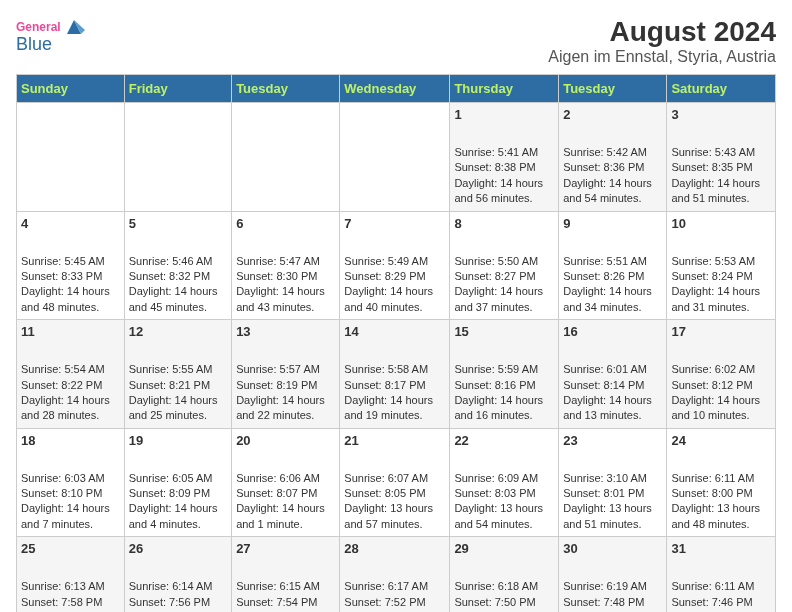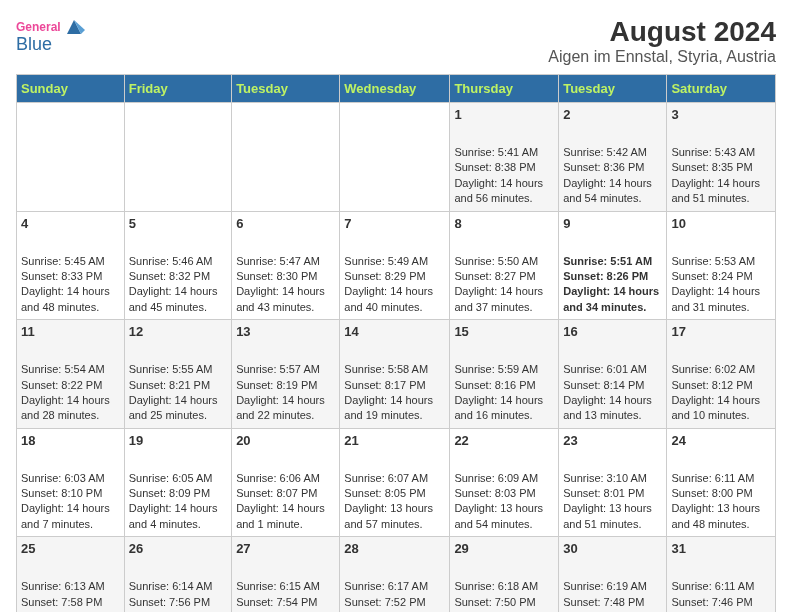--- a/index.html
+++ b/index.html
@@ -179,21 +179,21 @@
         </td>
         <td>
           <div class="day-number">8</div>
           <div class="day-info" style="white-space: pre-line;">Sunrise: 5:50 AM
 Sunset: 8:27 PM
 Daylight: 14 hours
 and 37 minutes.</div>
         </td>
         <td>
           <div class="day-number">9</div>
-          <div class="day-info" style="white-space: pre-line; font-weight: bold;">Sunrise: 5:51 AM
+          <div class="day-info" style="white-space: pre-line;">Sunrise: 5:51 AM
 Sunset: 8:26 PM
 Daylight: 14 hours
 and 34 minutes.</div>
         </td>
         <td>
           <div class="day-number">10</div>
           <div class="day-info" style="white-space: pre-line;">Sunrise: 5:53 AM
 Sunset: 8:24 PM
 Daylight: 14 hours
 and 31 minutes.</div>

